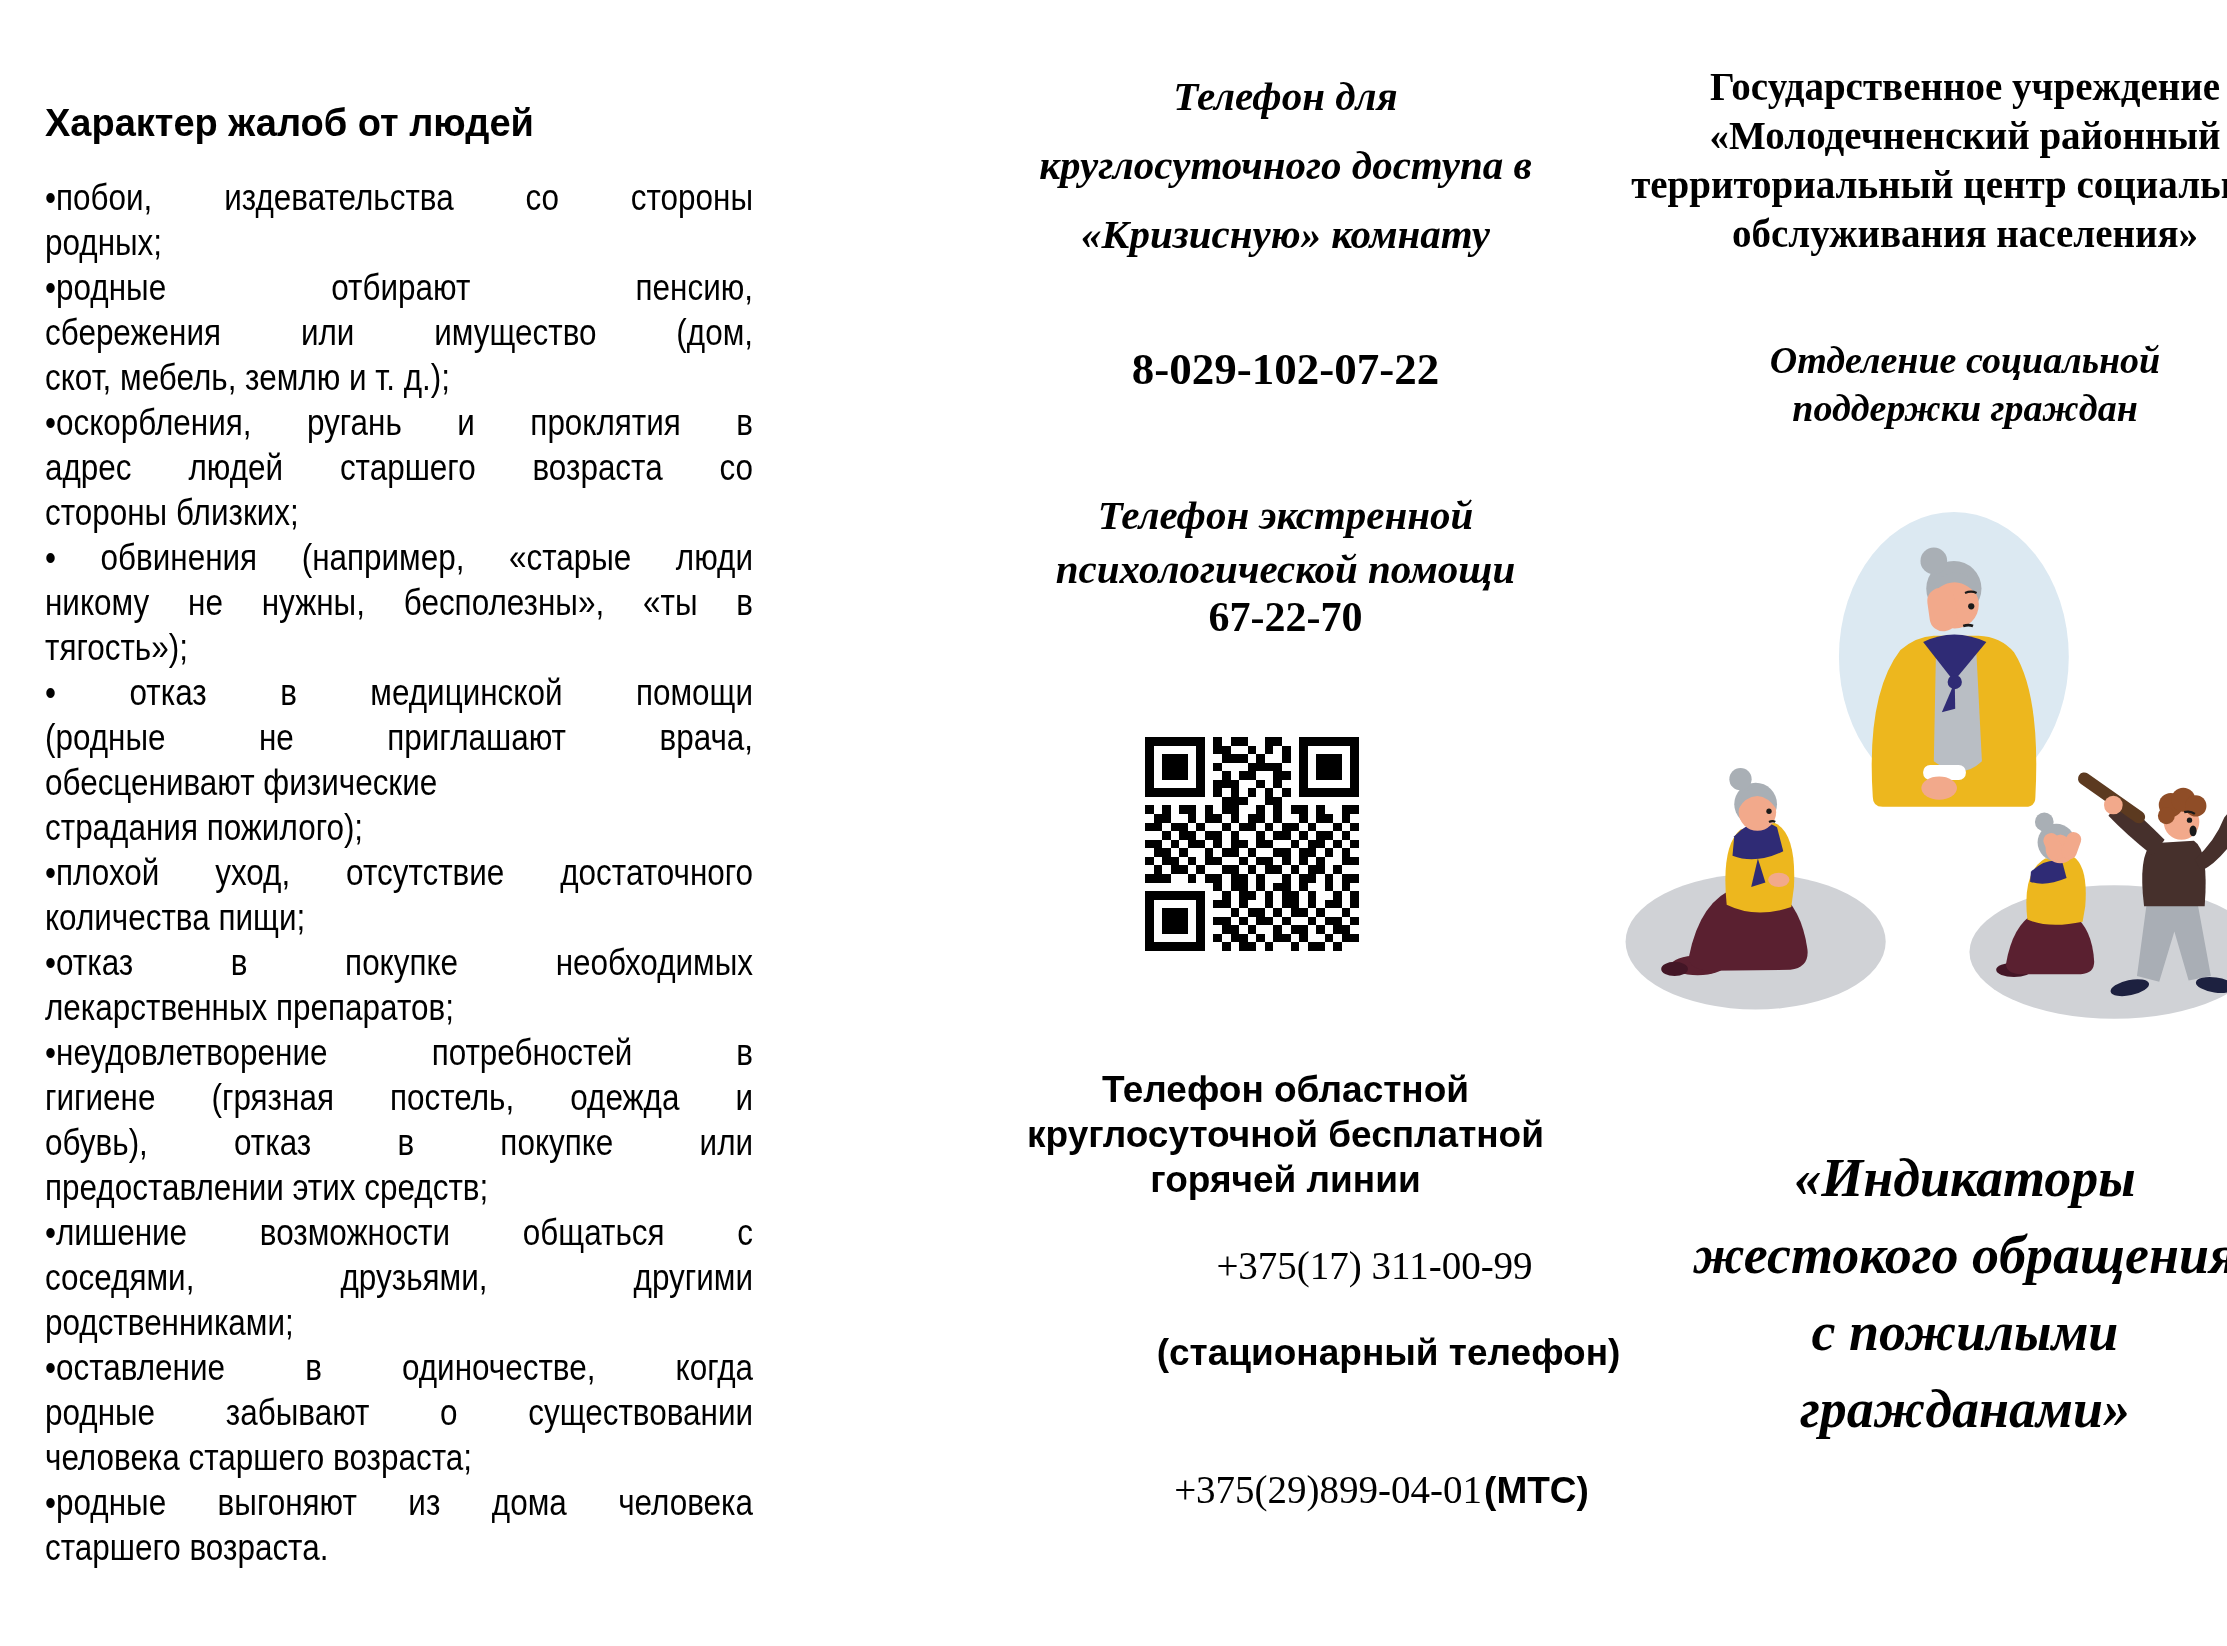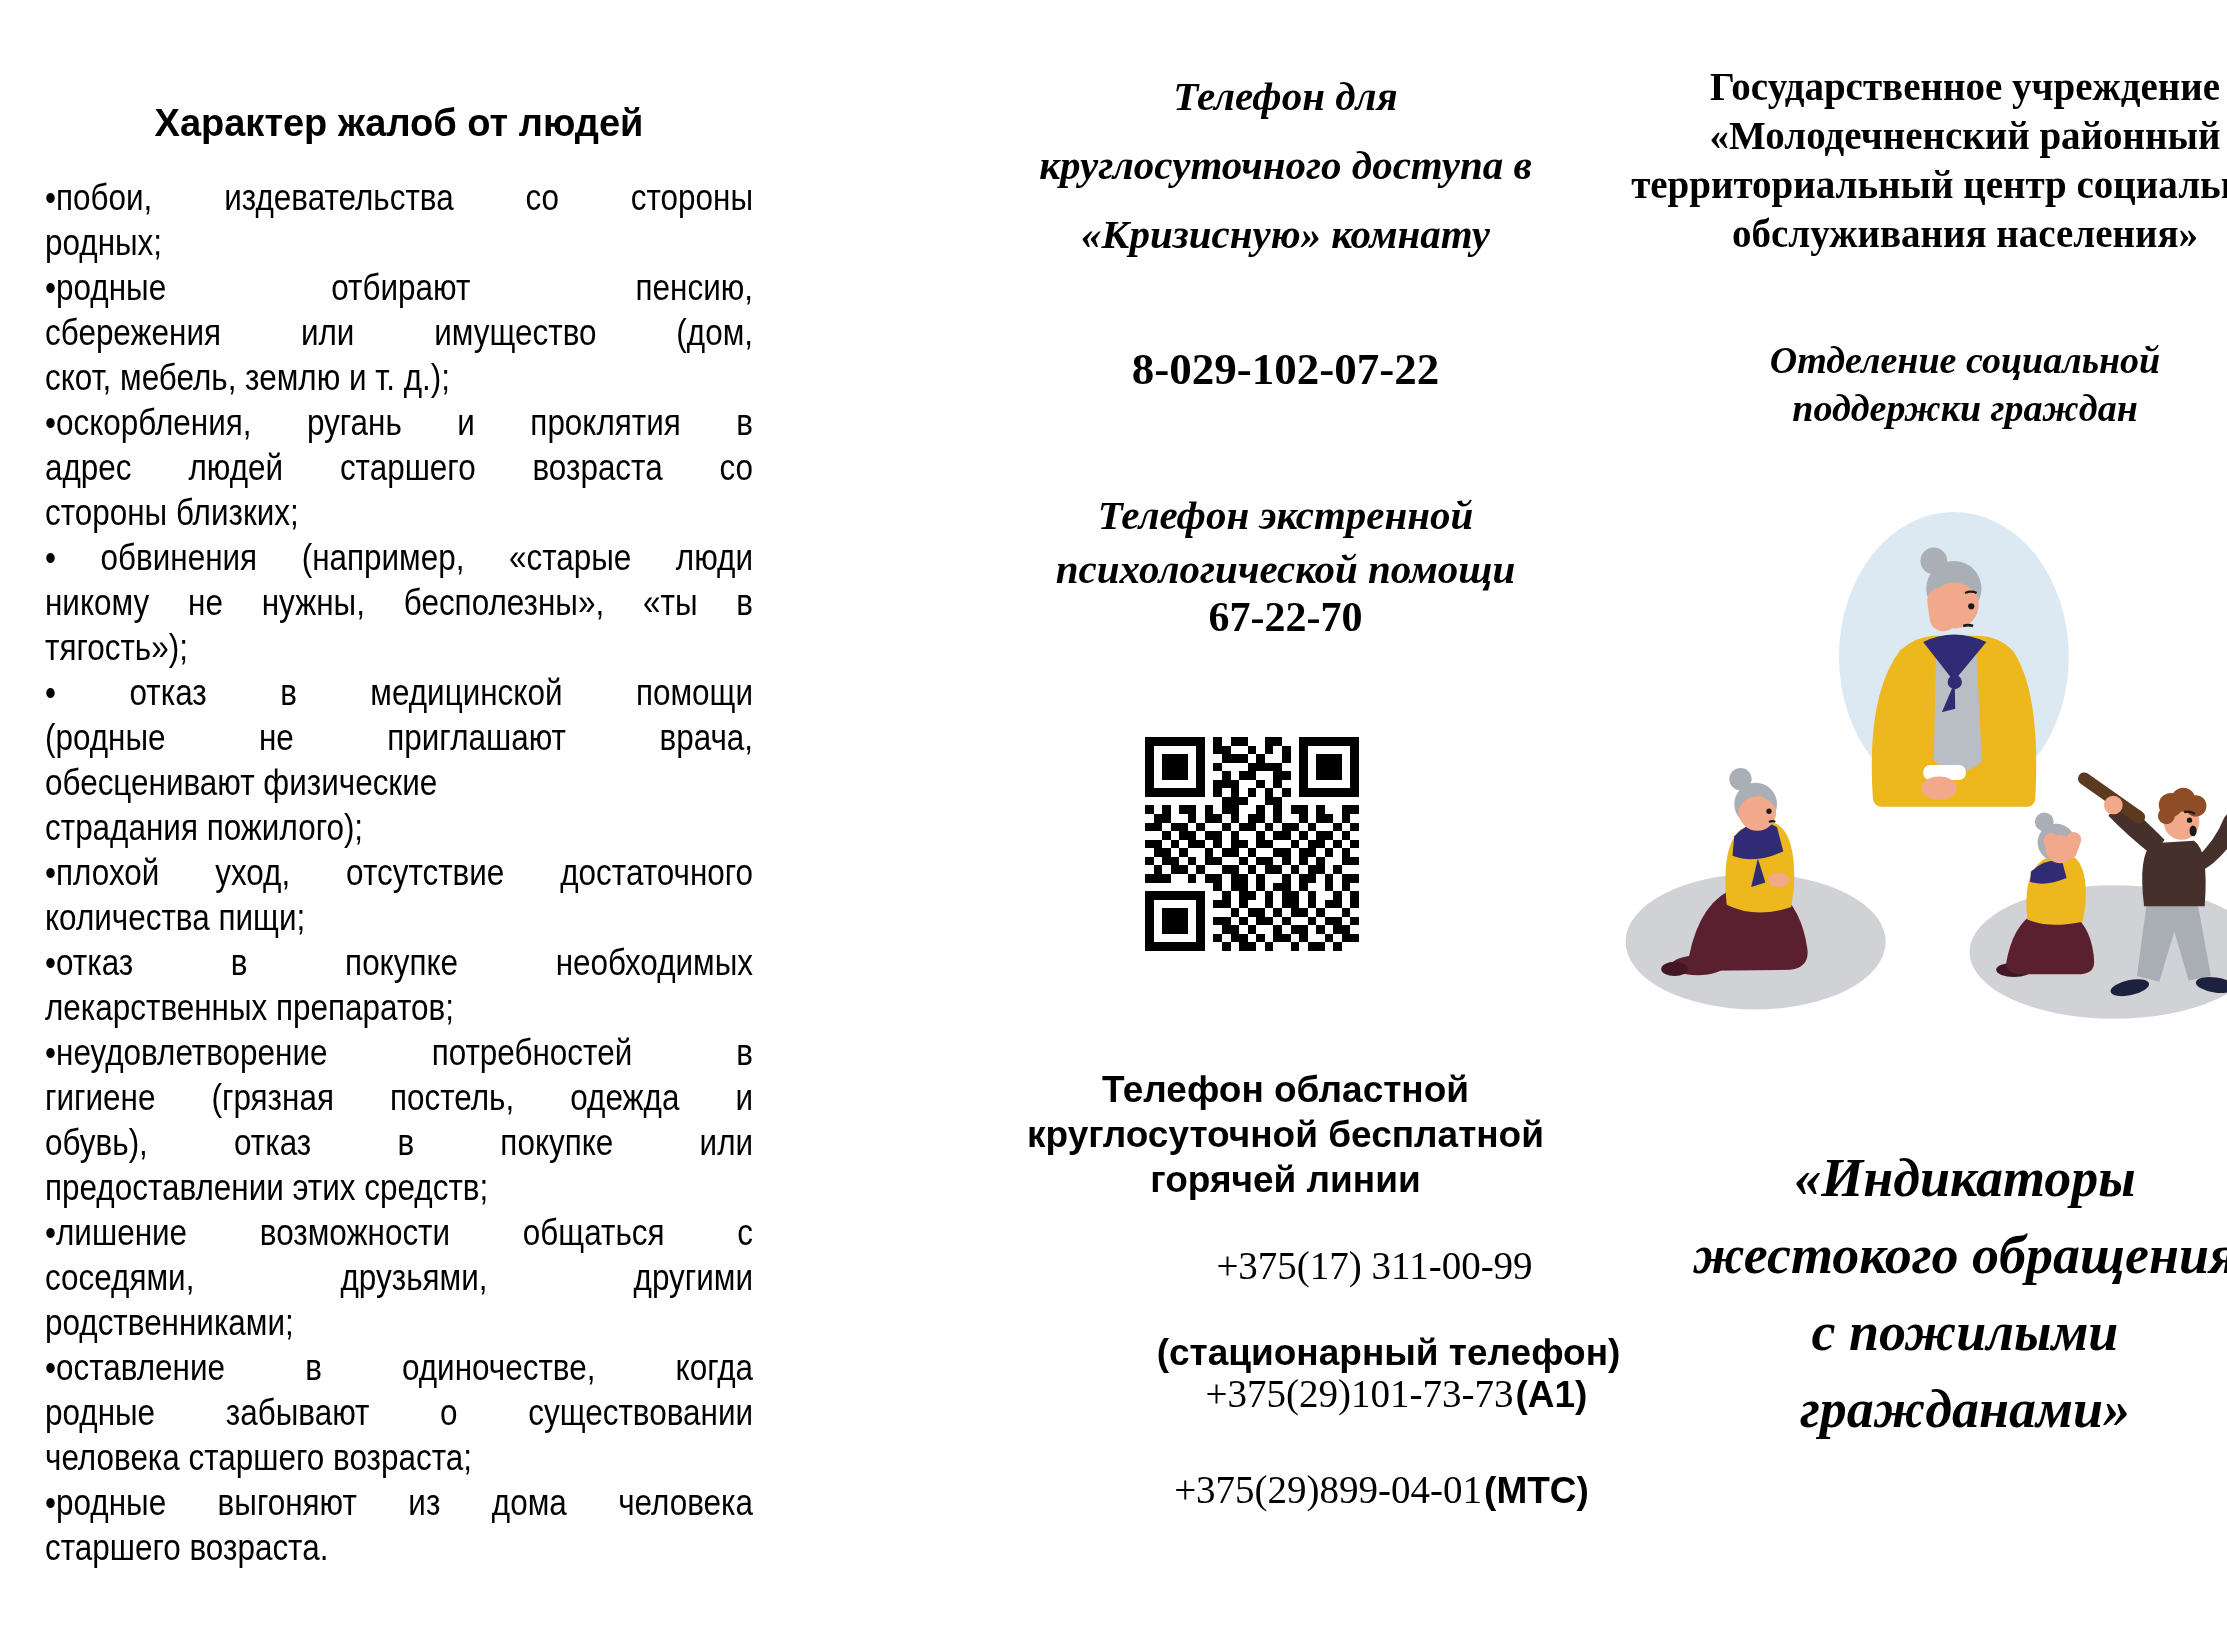--- a/index.html
+++ b/index.html
@@ -3,21 +3,21 @@
 <meta charset="utf-8">
 <style>
   html,body{margin:0;padding:0;background:#ffffff;}
   .page{position:relative;width:2329px;height:1647px;background:#ffffff;overflow:hidden;
         font-family:"Liberation Sans","DejaVu Sans",sans-serif;color:#000;}
   .panel{position:absolute;top:0;height:100%;}
 
   
   .panel-left{left:45px;width:708px;}
   .l-title{position:absolute;top:67px;left:0;width:100%;
-           font-weight:bold;font-size:38px;line-height:49px;text-align:center;}
+           font-weight:bold;font-size:38px;line-height:49px;text-align:left;}
   .l-body-outer{position:absolute;top:175px;left:0;width:833px;
                 transform:scaleX(0.85);transform-origin:0 0;}
   .l-body div{font-size:37px;line-height:45px;text-align:left;}
   .l-body div.fill{text-align:justify;text-align-last:justify;}
 
   
   .panel-mid{left:900px;width:771px;}
   .mid-abs{position:absolute;left:0;width:100%;text-align:center;}
   .crisis{top:62px;font-family:"Liberation Serif","DejaVu Serif",serif;
           font-style:italic;font-weight:bold;font-size:41px;line-height:69px;}
@@ -741,24 +741,20 @@
     <div class="mid-abs hotline">
         <div>Телефон областной</div>
         <div>круглосуточной бесплатной</div>
         <div>горячей линии</div>
       </div>
 
     <div class="phone-block pb-landline">
       <span class="pnum">+375(17) 311-00-99</span>
       <span class="plabel">(стационарный телефон)</span>
     </div>
-    <div class="phone-block pb-a1">
-      <span class="pnum">+375(29)101-73-73</span>
-      <span class="plabel">(А1)</span>
-    </div>
     <div class="phone-block pb-mts">
       <span class="pnum">+375(29)899-04-01</span>
       <span class="plabel">(МТС)</span>
     </div>
   </section>
 
   <section class="panel panel-right">
     <div class="r-abs org">
         <div>Государственное учреждение</div>
         <div>«Молодечненский районный</div>

